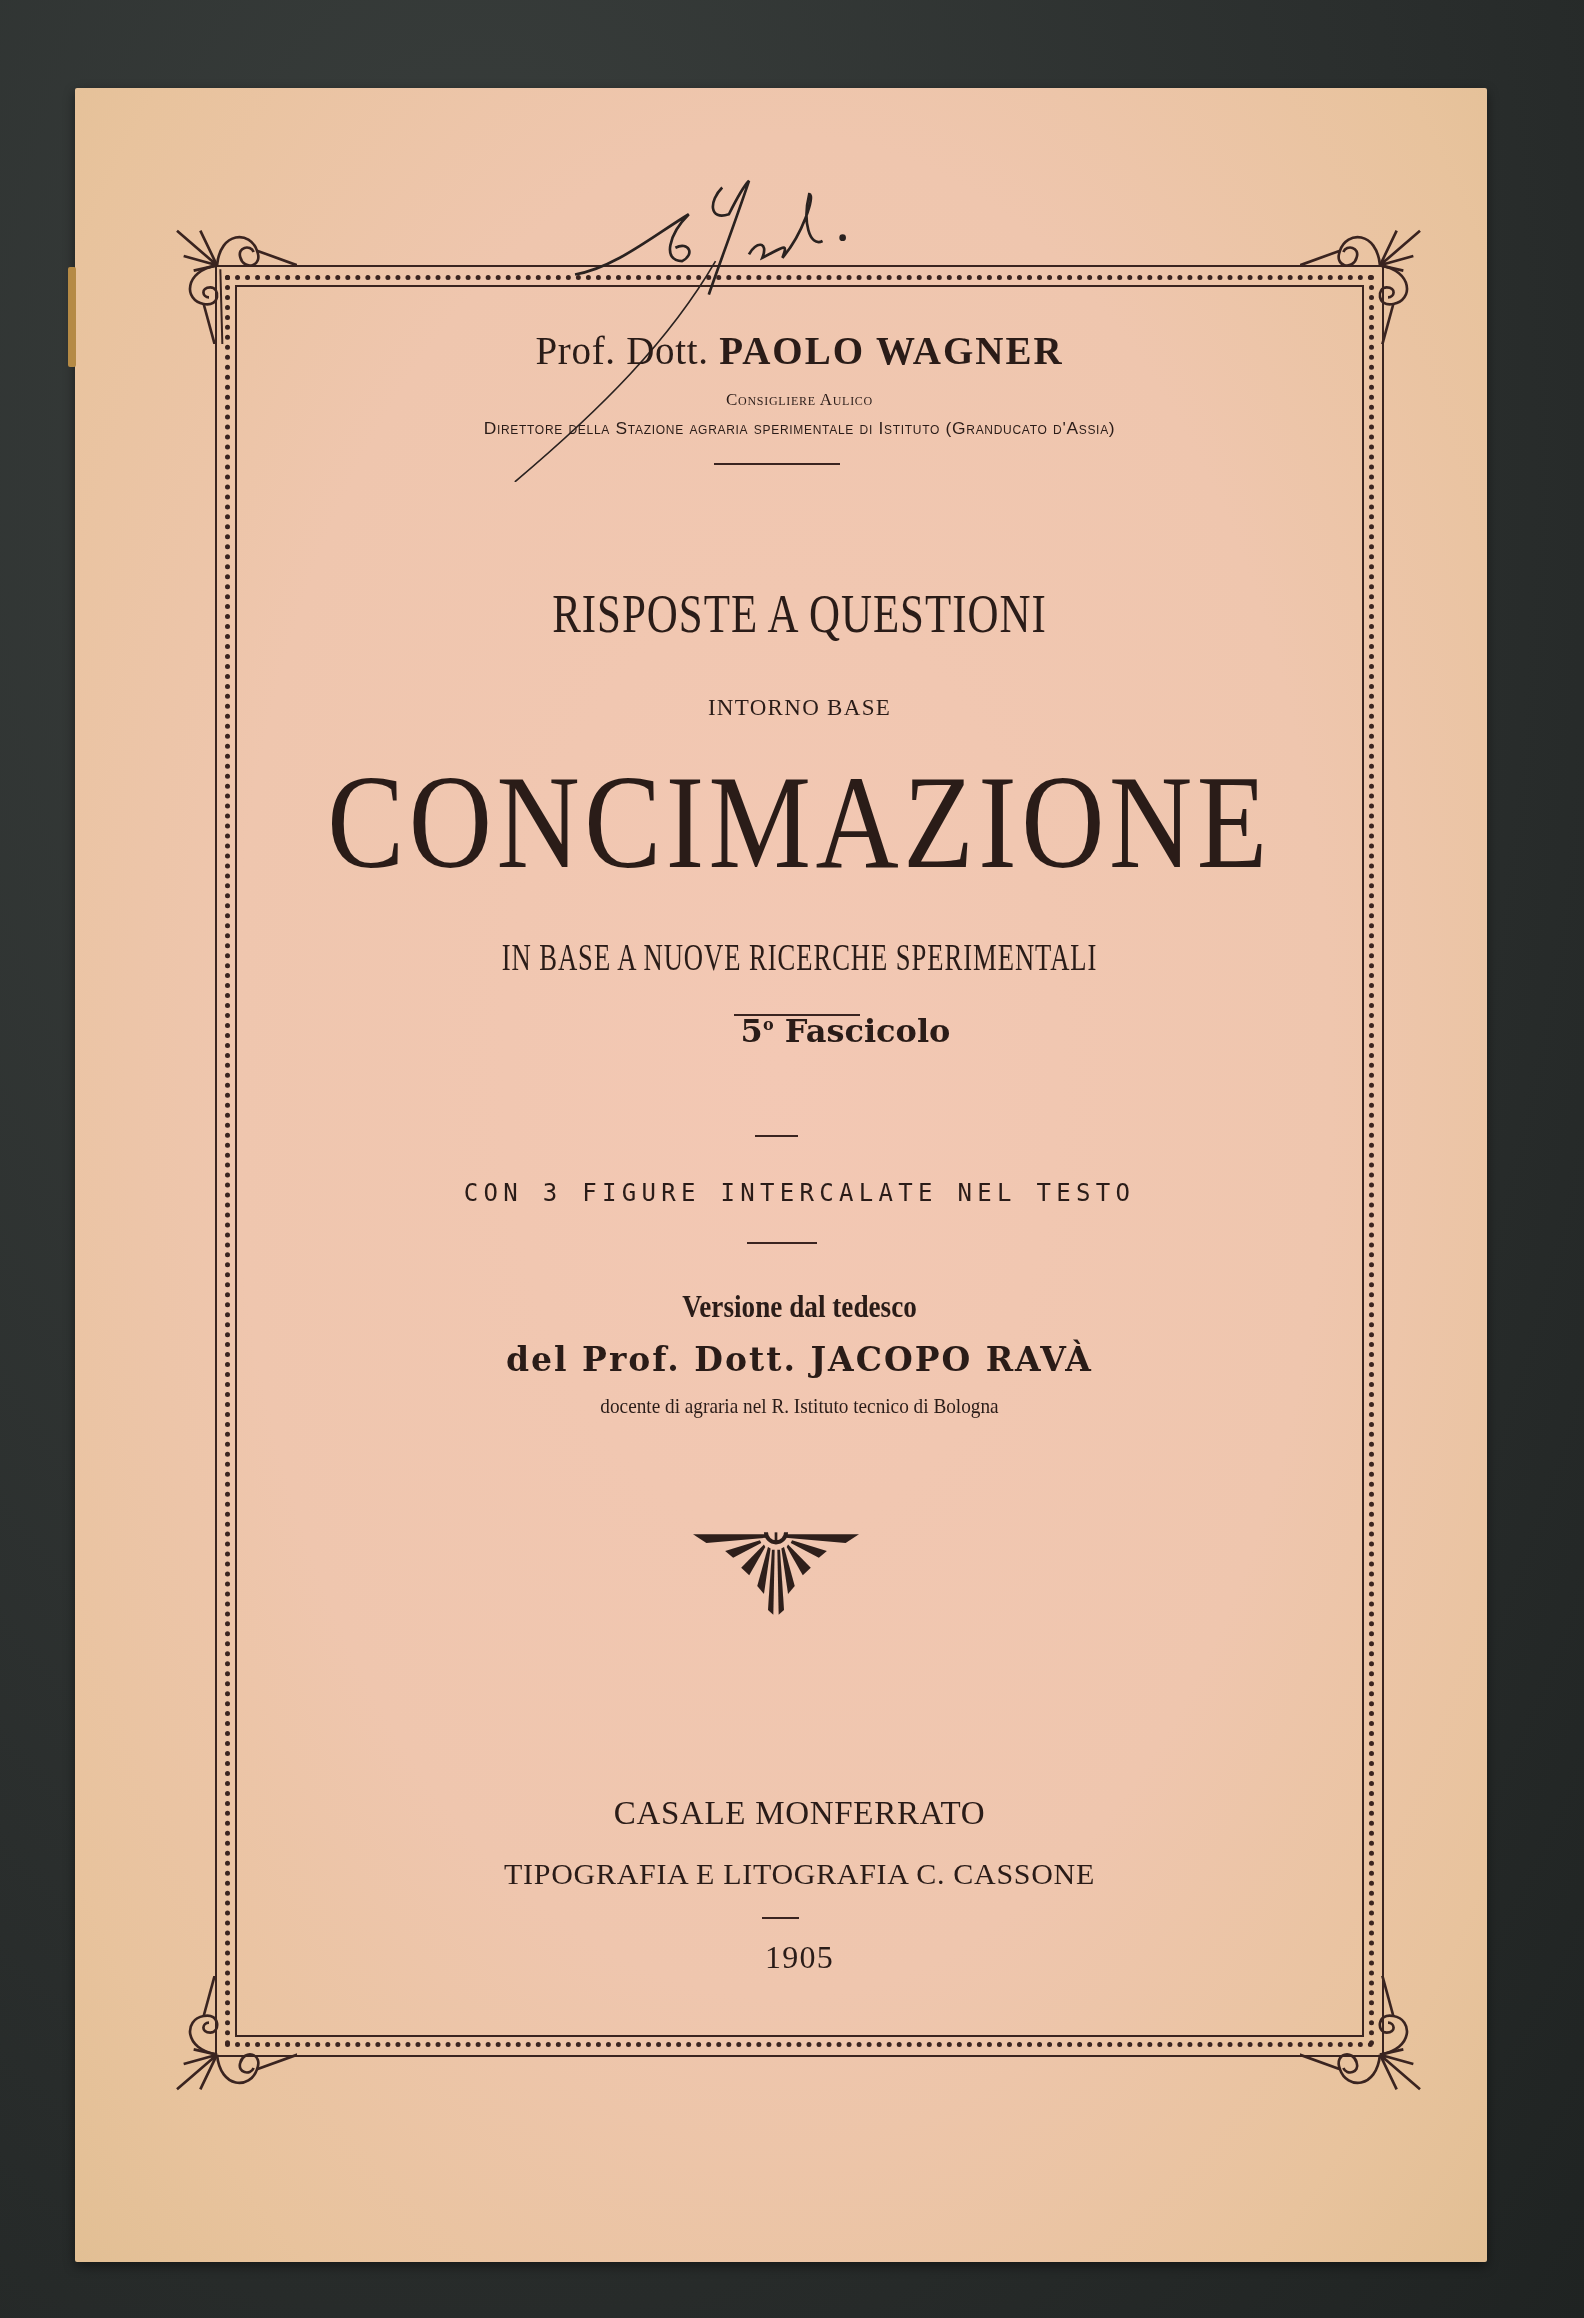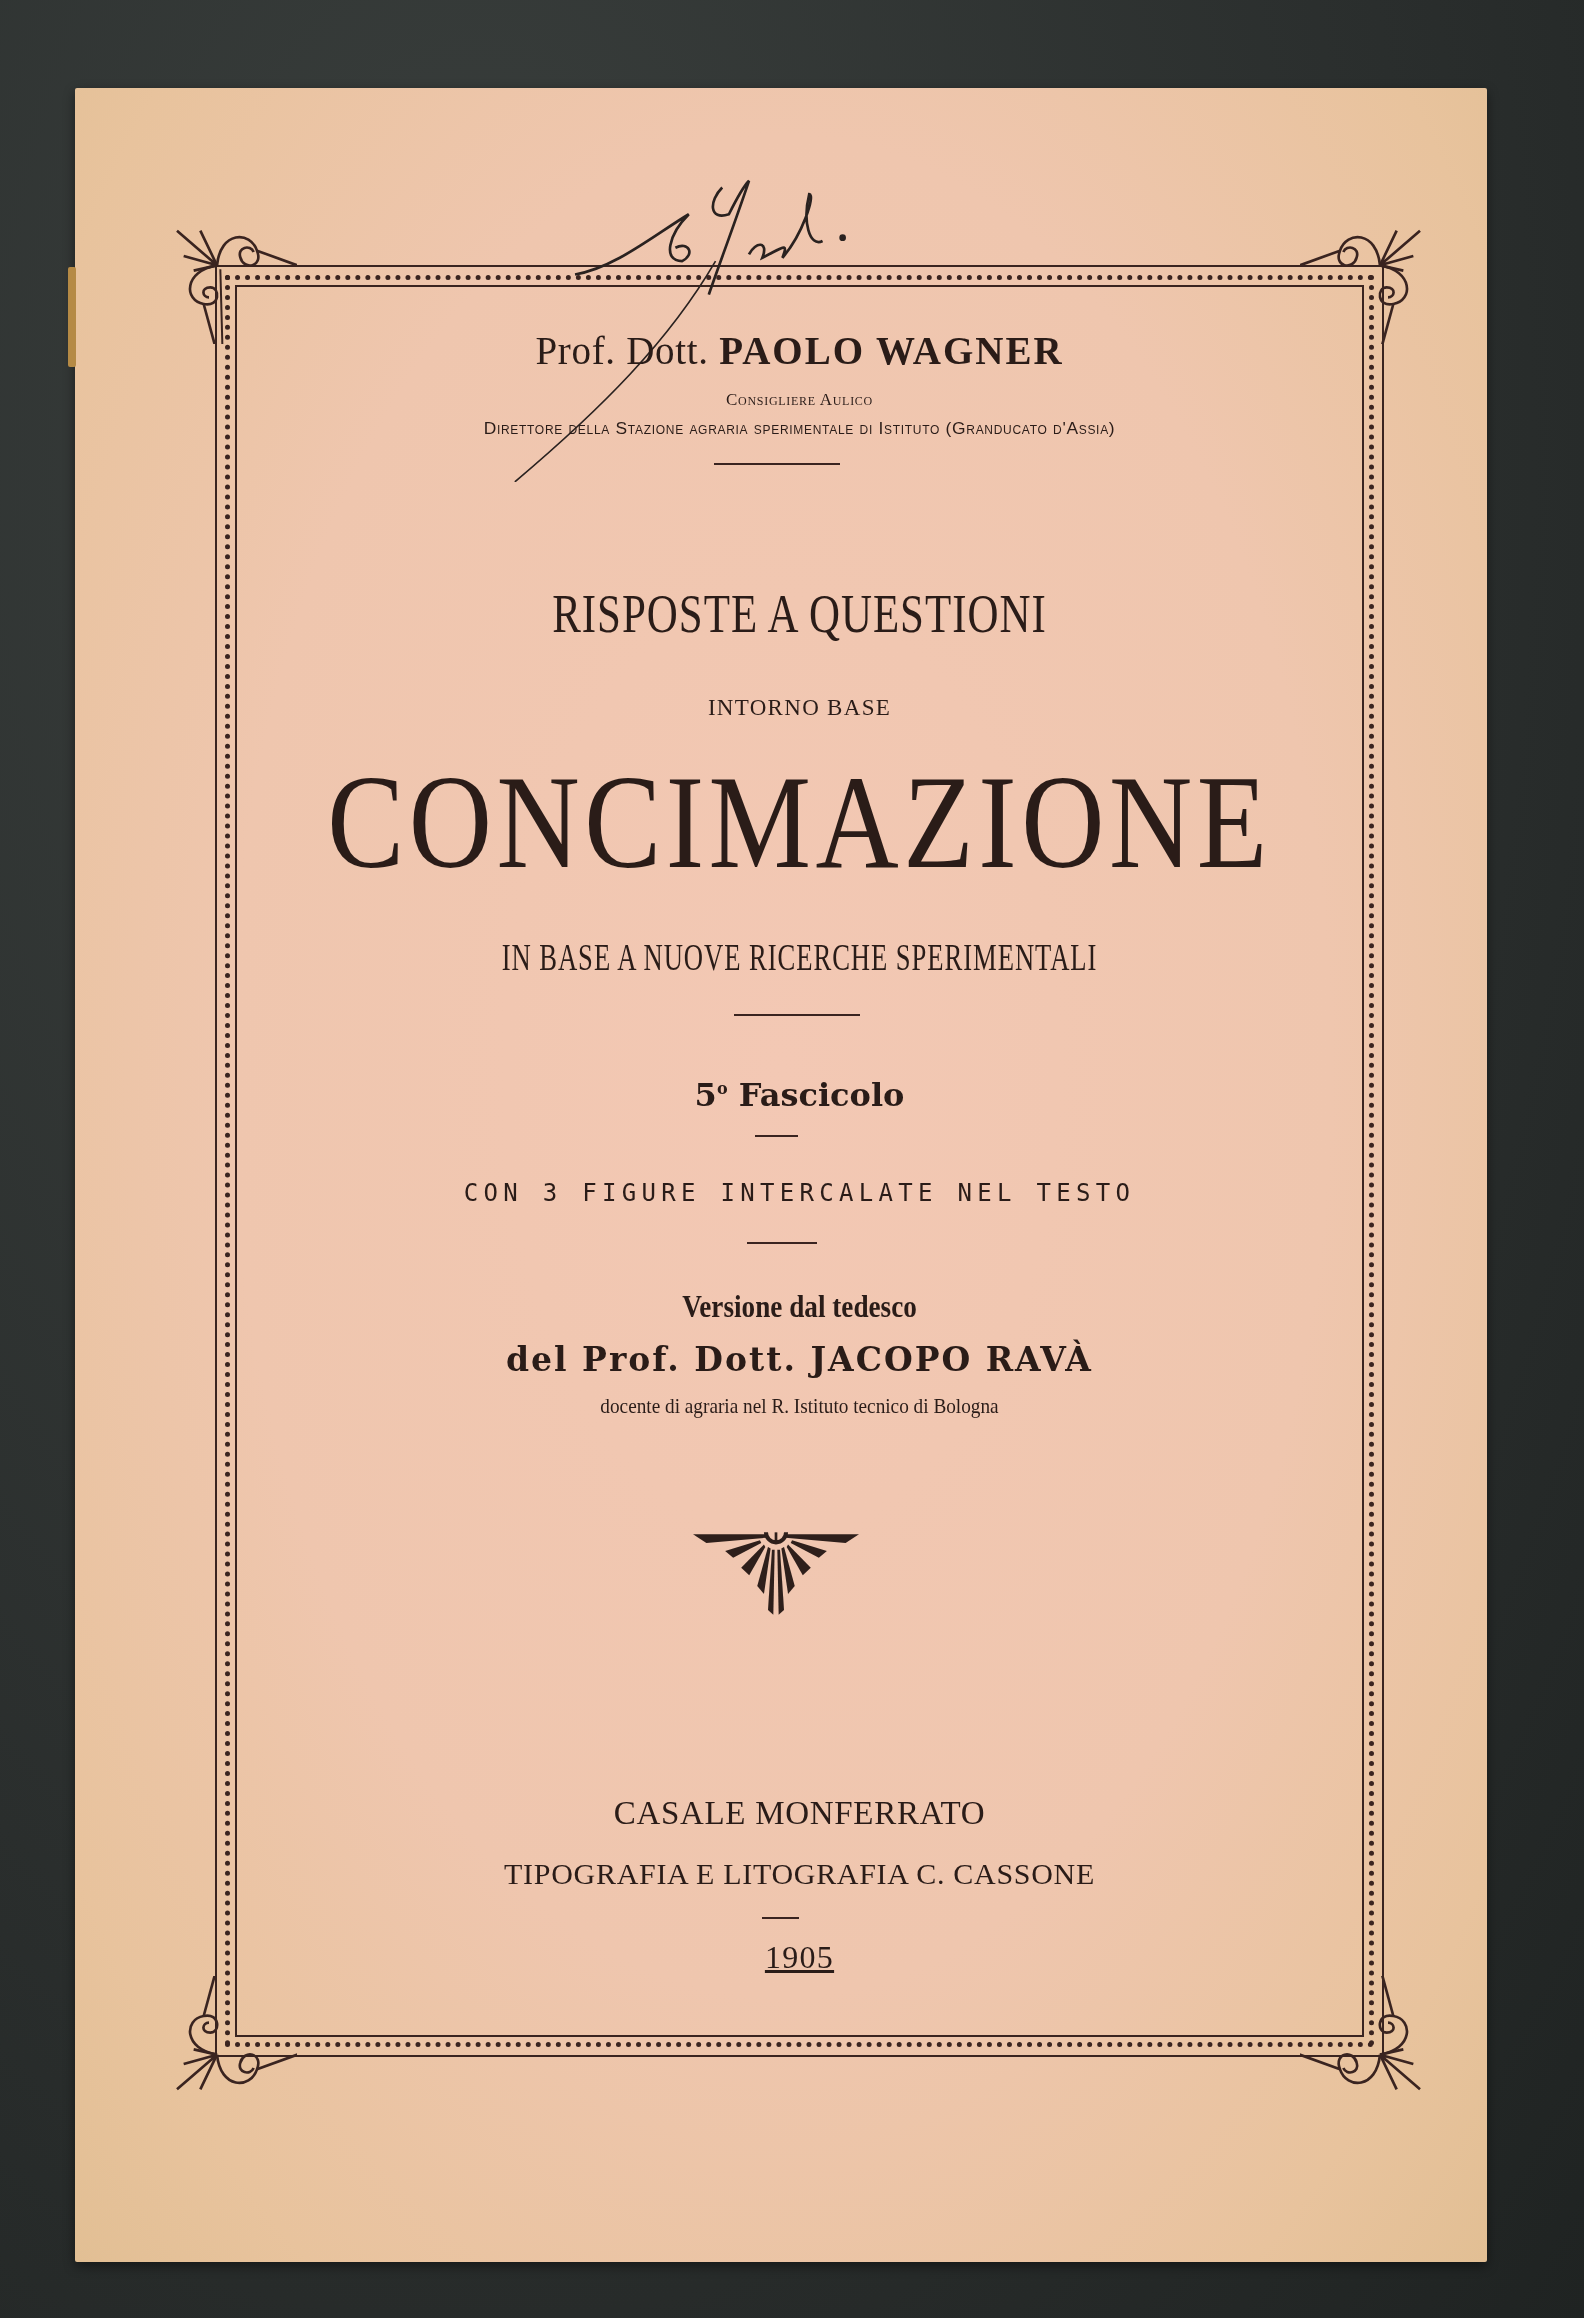--- a/index.html
+++ b/index.html
@@ -42,30 +42,30 @@
   }
   .t-author { top: 328px; font-size: 39px; font-family: "Liberation Serif", serif; letter-spacing: 0.7px; }
   .t-author .name { font-weight: bold; letter-spacing: 2px; }
   .t-consigliere { top: 390px; font-size: 17px; font-family: Liberation Serif, serif; letter-spacing: 0.7px; font-variant: small-caps; }
   .t-direttore { top: 418px; font-size: 17.4px; font-family: "Liberation Sans", sans-serif; letter-spacing: 0.7px; font-variant: small-caps; }
   .rule { position: absolute; height: 2px; background: #3a2420; }
   .t-risposte { top: 582px; font-size: 55px; font-family: "Liberation Serif", serif; transform: scaleX(0.78); letter-spacing: 1.3px; }
   .t-intorno { top: 695px; font-size: 23px; font-family: "Liberation Serif", serif; letter-spacing: 1.3px; }
   .t-concimazione { top: 755px; font-size: 134px; font-family: "Liberation Serif", serif; transform: scaleX(0.86); letter-spacing: 5.3px; line-height: 1; }
   .t-inbase { top: 936px; font-size: 37px; font-family: "Liberation Serif", serif; transform: scaleX(0.72); letter-spacing: 1.3px; }
-  .t-fascicolo { top: 1076px; font-size: 32px; font-weight: bold; font-family: "DejaVu Serif", serif; }
+  .t-fascicolo { top: 1012px; font-size: 32px; font-weight: bold; font-family: "DejaVu Serif", serif; padding-left: 46px; }
   .t-fascicolo sup { font-size: 16px; }
   .t-figure { top: 1179px; font-size: 24px; font-family: "DejaVu Sans Mono", monospace; letter-spacing: 5.3px; }
   .t-versione { top: 1288px; font-size: 32px; font-weight: bold; font-family: "Liberation Serif", serif; transform: scaleX(0.85); }
   .t-traduttore { top: 1340px; font-size: 33px; font-weight: bold; font-family: "DejaVu Serif", serif; letter-spacing: 2px; }
   .t-docente { top: 1394px; font-size: 21.4px; font-family: "Liberation Serif", serif; transform: scaleX(0.9); }
   .ornament { position: absolute; left: 693px; top: 1531px; width: 166px; height: 87px; }
   .t-casale { top: 1795px; font-size: 33px; font-family: Liberation Serif, serif; letter-spacing: 0.7px; }
   .t-tipografia { top: 1857px; font-size: 30px; font-family: "Liberation Serif", serif; letter-spacing: 0.7px; }
-  .t-anno { top: 1939px; font-size: 32px; font-family: "Liberation Serif", serif; letter-spacing: 1.3px; text-decoration: underline; }
+  .t-anno { top: 1939px; font-size: 32px; font-family: "Liberation Serif", serif; letter-spacing: 1.3px; }
   .signature { position: absolute; left: 468px; top: 174px; width: 669px; height: 308px; }
 </style>
 </head>
 <body>
 
 <div class="book"></div>
 <div class="spine-tear"></div>
 
 <div class="frame-outer"></div>
 <div class="frame-dots"></div>

